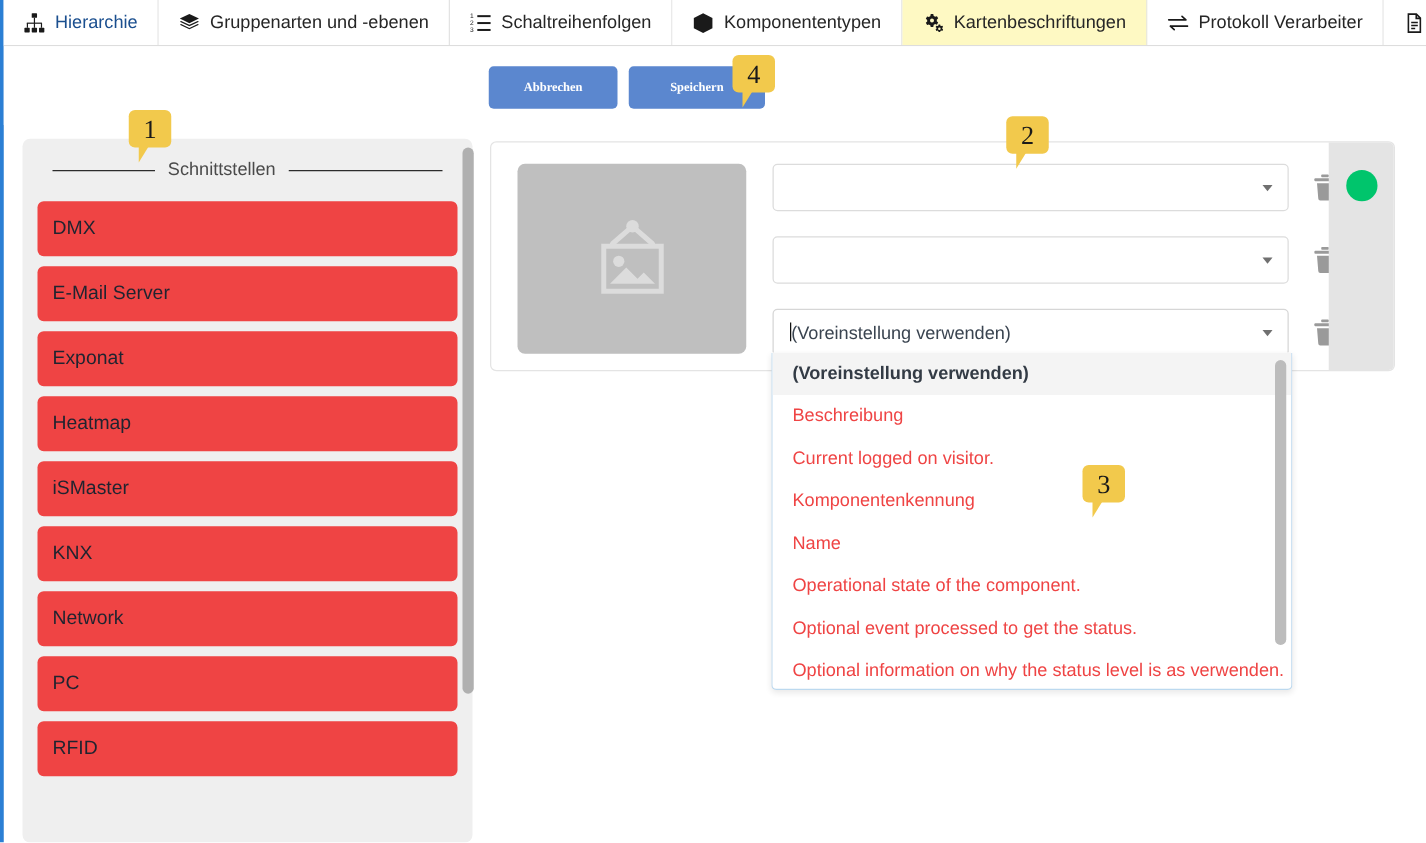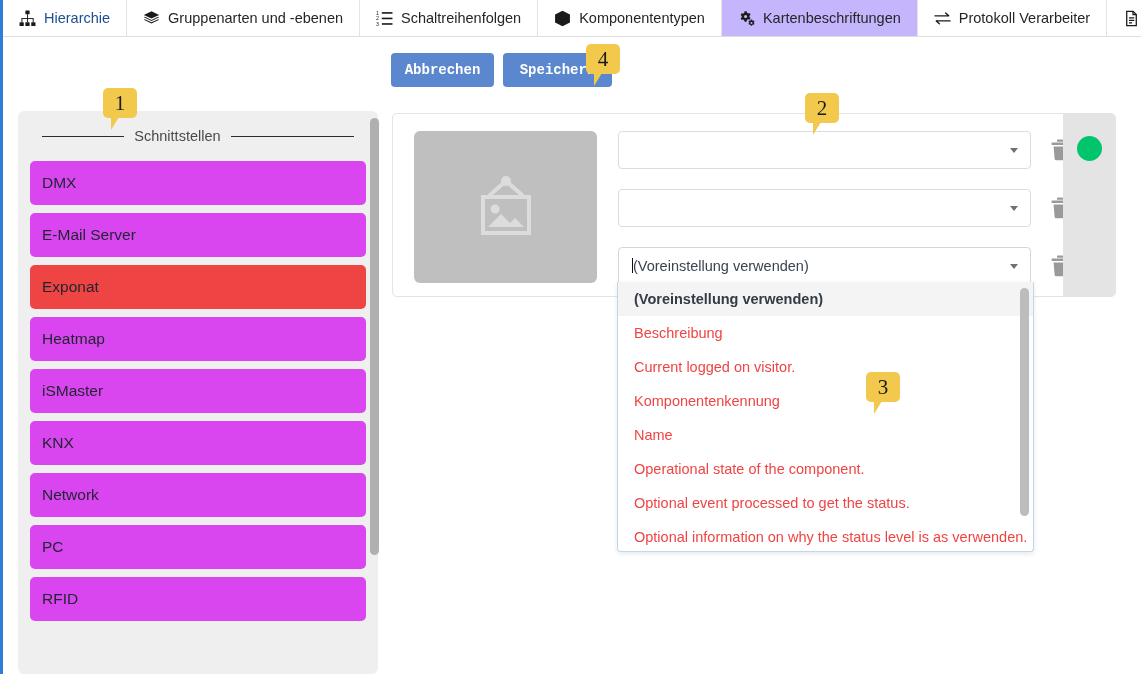--- a/index.html
+++ b/index.html
@@ -36,21 +36,21 @@
     padding: 0 16px;
     font-size: 14.5px;
     color: #262626;
     border-right: 1px solid #e3e3e3;
     background: #ffffff;
     cursor: pointer;
     white-space: nowrap;
     position: relative;
   }
   .tab.active {
-    background: #c4b5fd;
+    background: #fef9c3;
   }
   .tab.first { color: #1b4f8f; }
   .tab .ticon {
     display: inline-flex;
     align-items: center;
     justify-content: center;
     width: 17px; height: 17px;
     color: #1a1a1a;
     flex: none;
   }
@@ -63,28 +63,28 @@
     width: 1138px; height: 63px;
     background: #ffffff;
   }
   .btn {
     position: absolute;
     top: 16px;
     height: 34px;
     border-radius: 4px;
     background: #5b87cf;
     color: #ffffff;
-    font-size: 14px;
+    font-size: 10px;
     font-weight: bold;
     border: none;
     display: flex;
     align-items: center;
     justify-content: center;
     cursor: pointer;
-    font-family: Liberation Mono, monospace;
+    font-family: Liberation Serif, serif;
   }
   #btn-cancel { left: 388px; width: 103px; }
   #btn-save   { left: 500px; width: 109px; }
 
   
   .sidebar {
     position: absolute;
     left: 15px; top: 111px;
     width: 360px; height: 563px;
     background: #efefef;
@@ -106,21 +106,21 @@
     padding: 4px 12px 0 12px;
     margin-bottom: 16px;
     height: 22px;
     text-align: center;
   }
   .sb-heading .line { flex: 1; height: 1px; background: #2c2c2c; }
   .sb-heading .line.right { flex: 1.5; }
   .sb-item {
     height: 44px;
     margin-bottom: 8px;
-    background: #d946ef;
+    background: #ef4444;
     border-radius: 5px;
     display: flex;
     align-items: center;
     padding: 0 12px;
     font-size: 15.5px;
     color: #1f2430;
     cursor: pointer;
   }
   .sb-item.selected {
     background: #ef4444;

